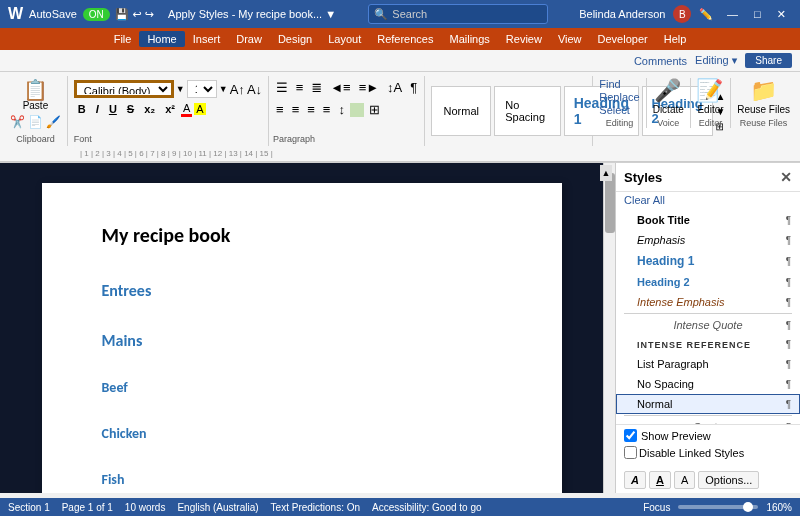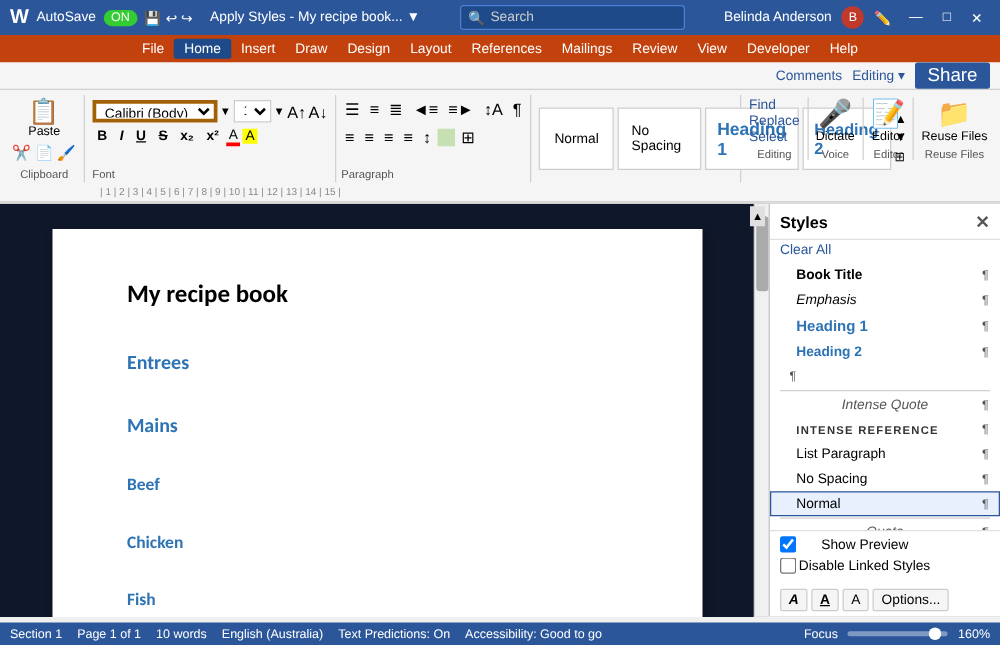--- a/index.html
+++ b/index.html
@@ -145,21 +145,21 @@
       cursor: pointer;
       color: #2b579a;
       font-size: 11px;
     }
     .share-btn {
       background: #2b579a;
       color: white;
       border: none;
       padding: 2px 10px;
       cursor: pointer;
-      font-size: 15px;
+      font-size: 10px;
       border-radius: 2px;
     }
 
     
     .ruler {
       background: #f5f5f5;
       height: 16px;
       border-bottom: 1px solid #ccc;
       display: flex;
       align-items: center;
@@ -277,21 +277,21 @@
       overflow-y: auto;
     }
 
     .styles-footer {
       border-top: 1px solid #e0e0e0;
       padding: 4px 8px;
     }
     .show-preview {
       display: flex;
       align-items: center;
-      gap: 20px;
+      gap: 4px;
       font-size: 11px;
       margin-bottom: 4px;
     }
     .styles-footer-btns {
       display: flex;
       gap: 3px;
       align-items: center;
     }
     .footer-btn {
       border: 1px solid #ccc;
@@ -569,20 +569,21 @@
       </div>
       <div class="style-item">
         <span class="style-item-name style-heading1">Heading 1</span>
         <span class="style-item-icon">¶</span>
       </div>
       <div class="style-item">
         <span class="style-item-name style-heading2">Heading 2</span>
         <span class="style-item-icon">¶</span>
       </div>
       <div class="style-item">
+        <span class="style-item-name style-intense-emphasis">Intense Emphasis</span>
         <span class="style-item-icon">¶</span>
       </div>
       <hr class="divider-line">
       <div class="style-item" style="justify-content:center;">
         <span class="style-item-name style-intense-quote">Intense Quote</span>
         <span class="style-item-icon">¶</span>
       </div>
       <div class="style-item">
         <span class="style-item-name style-intense-ref">INTENSE REFERENCE</span>
         <span class="style-item-icon">¶</span>

